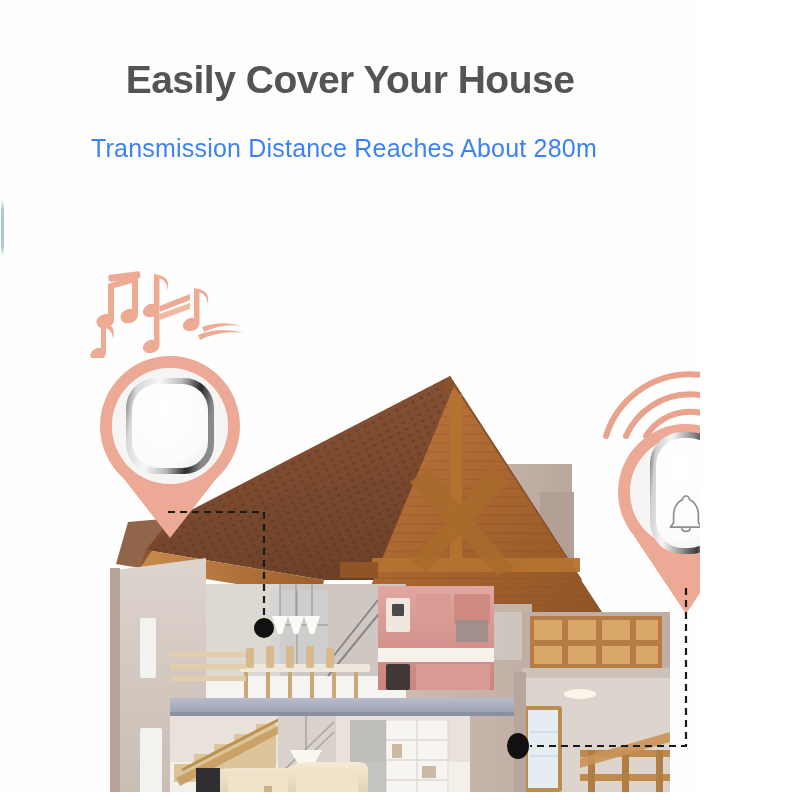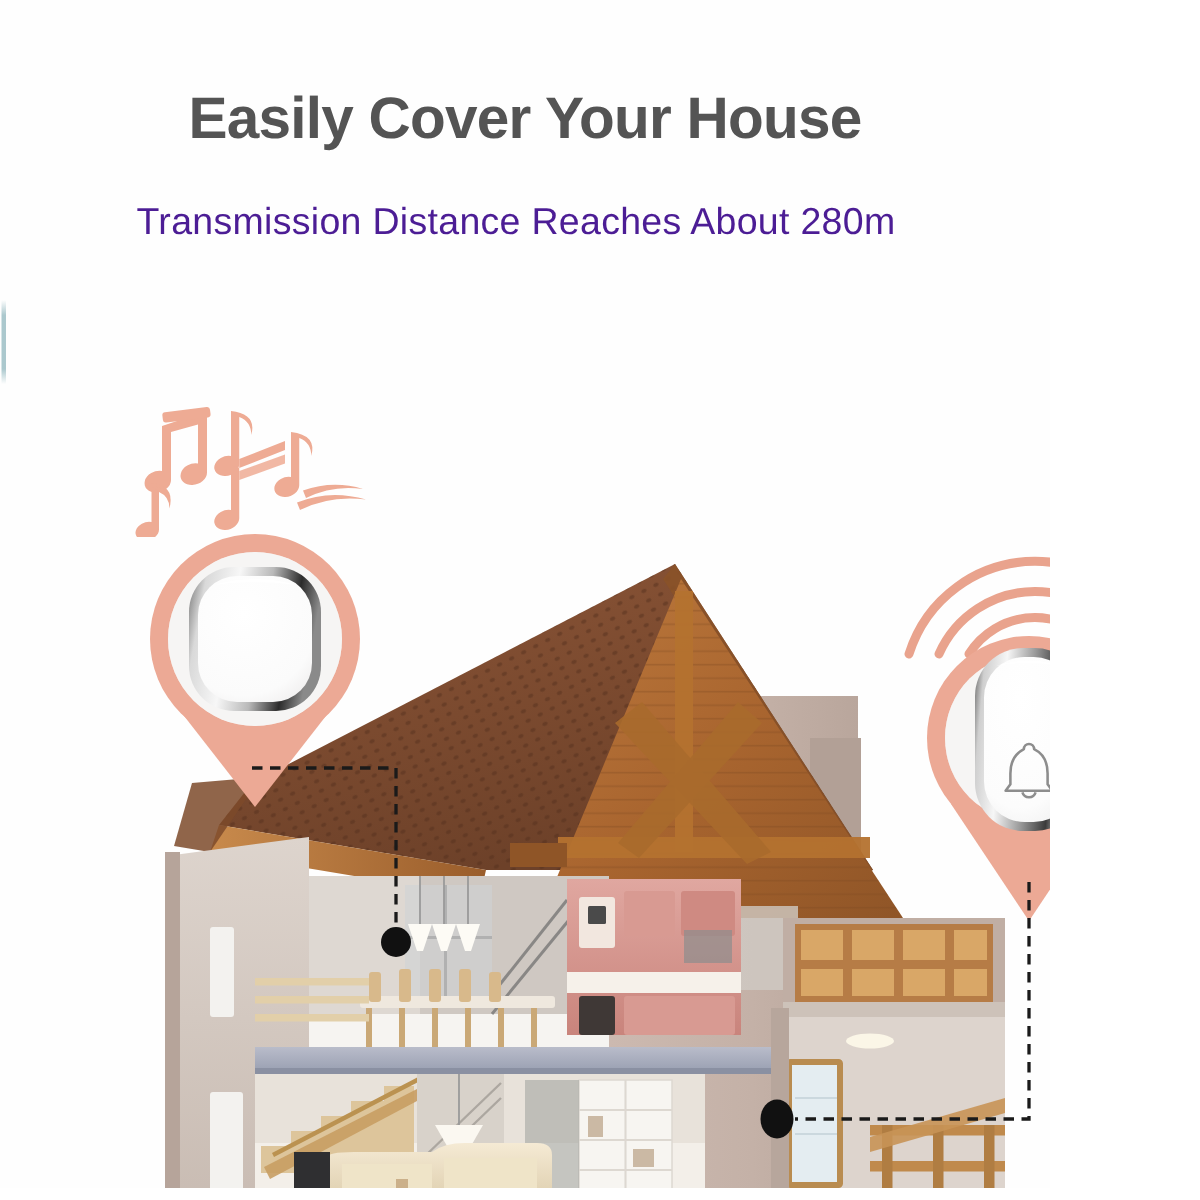--- a/index.html
+++ b/index.html
@@ -31,21 +31,21 @@
     line-height: 1.15;
   }
   .subhead {
     position: absolute;
     left: 0; right: 12px;
     top: 133px;
     text-align: center;
     font-size: 25px;
     font-weight: 300;
     letter-spacing: 0.2px;
-    color: #4c1d95;
+    color: #3b82f6;
     line-height: 1.2;
   }
 
   
   .edge-artifact {
     position: absolute;
     left: 1px; top: 200px;
     width: 3px; height: 56px;
     background: linear-gradient(to bottom, rgba(255,255,255,0) 0%, #8fb6bd 18%, #8fb6bd 82%, rgba(255,255,255,0) 100%);
     opacity: .75;

